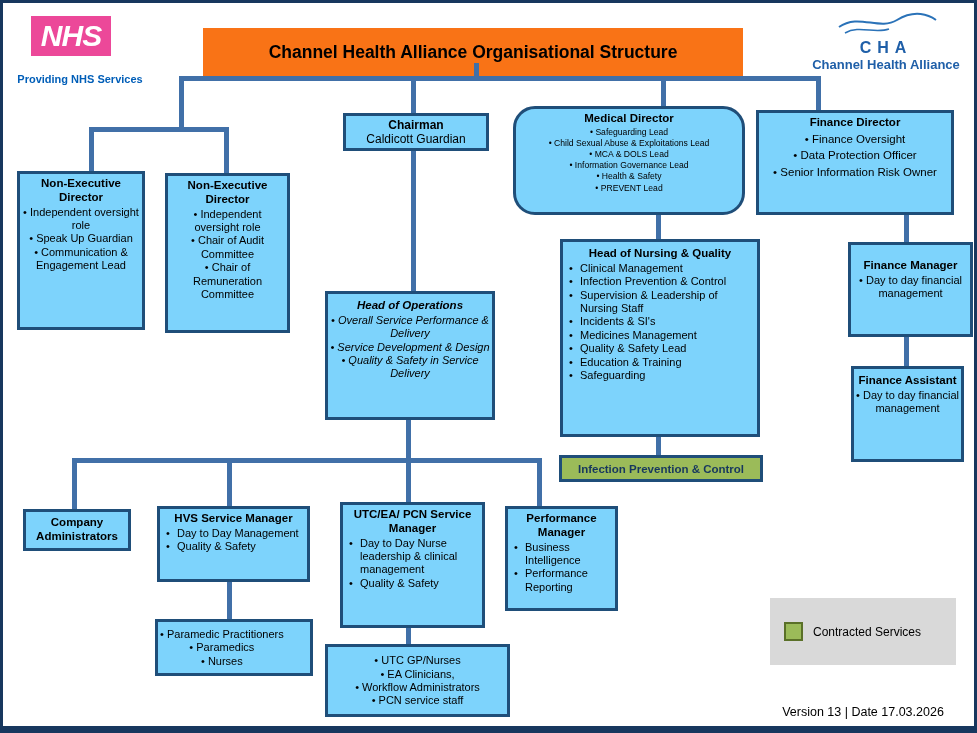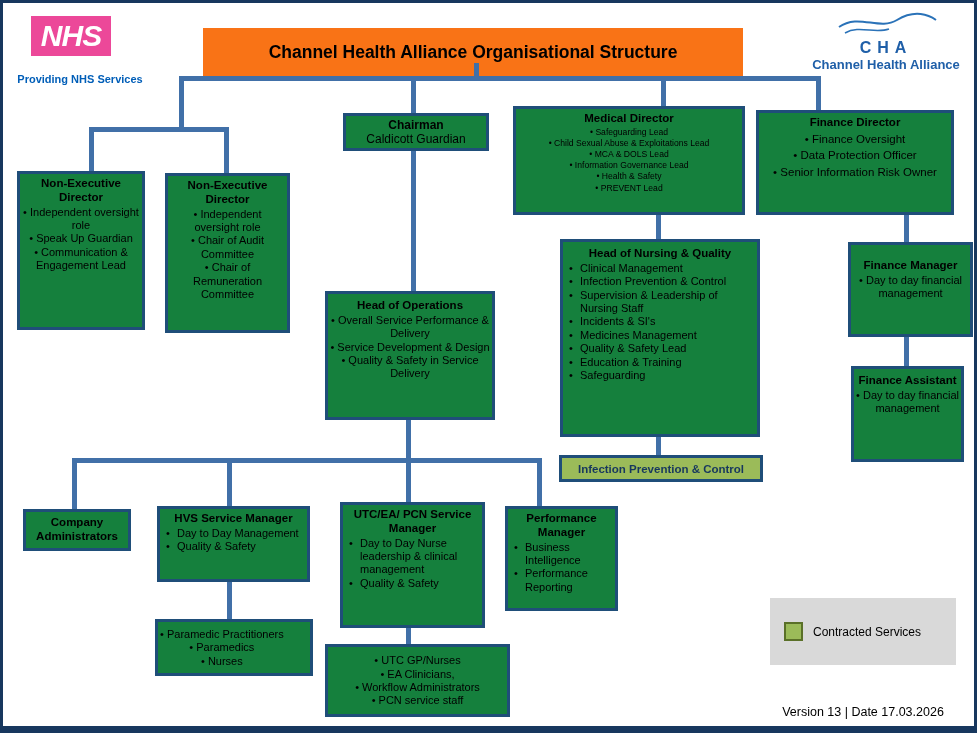--- a/index.html
+++ b/index.html
@@ -1,42 +1,42 @@
 <!DOCTYPE html>
 <html><head>
 <meta charset="utf-8">
 <style>
   html,body{margin:0;padding:0;background:#ffffff;font-family:"Liberation Sans",sans-serif;}
   .page{position:relative;width:977px;height:733px;box-sizing:border-box;
         border:3px solid #17375e;border-bottom:7px solid #17375e;background:#ffffff;overflow:hidden;}
 
   
-  .box{position:absolute;box-sizing:border-box;background:#15803d;border:3px solid #1f4e79;
+  .box{position:absolute;box-sizing:border-box;background:#7dd3fc;border:3px solid #1f4e79;
        color:#000;overflow:hidden;padding:3px 2px;}
   .box .btitle{font-weight:bold;font-size:11.5px;line-height:1.2;text-align:center;display:block;}
   .box .bsub{font-size:12px;line-height:1.25;text-align:center;display:block;}
   .box ul{margin:1px 0 0 0;padding:0;list-style:none;font-size:11px;line-height:1.22;}
   .box ul.centered li{text-align:center;}
   .box ul.centered li::before{content:"•  ";}
   .box ul.leftlist li{text-align:left;position:relative;padding-left:15px;}
   .box ul.leftlist li::before{content:"•";position:absolute;left:4px;}
   .box ul.small li{font-size:8.6px;line-height:1.3;}
 
   .b-title-bar{left:200px;top:25px;width:540px;height:48px;background:#f97316;border:none;
                display:flex;align-items:center;justify-content:center;}
   .b-title-bar span{font-weight:bold;font-size:17.5px;color:#000;}
 
   .b-chair{left:340px;top:110px;width:146px;height:38px;padding-top:2px;}
   .b-chair .btitle{font-size:12px;}
-  .b-med{left:510px;top:103px;width:232px;height:109px;}
+  .b-med{left:510px;top:103px;width:232px;height:109px;border-radius:22px;}
   .b-findir{left:753px;top:107px;width:198px;height:105px;}
   .b-findir ul{font-size:11.5px;line-height:1.45;}
   .b-ned1{left:14px;top:168px;width:128px;height:159px;}
   .b-ned2{left:162px;top:170px;width:125px;height:160px;}
-  .b-ops{left:322px;top:288px;width:170px;height:129px;padding-top:5px;}
+  .b-ops{left:322px;top:288px;width:170px;height:129px;padding-top:5px;font-style:italic;}
   .b-nurse{left:557px;top:236px;width:200px;height:198px;padding-top:5px;}
   .b-ipc{left:556px;top:452px;width:204px;height:27px;background:#9bbb59;display:flex;
          align-items:center;justify-content:center;padding:0;}
   .b-ipc span{font-weight:bold;font-size:11.5px;color:#17375e;}
   .b-finmgr{left:845px;top:239px;width:125px;height:95px;padding-top:14px;}
   .b-finasst{left:848px;top:363px;width:113px;height:96px;padding-top:5px;}
   .b-comp{left:20px;top:506px;width:108px;height:42px;display:flex;align-items:center;justify-content:center;}
   .b-comp .btitle{font-size:11.5px;}
   .b-hvs{left:154px;top:503px;width:153px;height:76px;}
   .b-hvsstaff{left:152px;top:616px;width:158px;height:57px;display:flex;align-items:center;justify-content:flex-start;}

